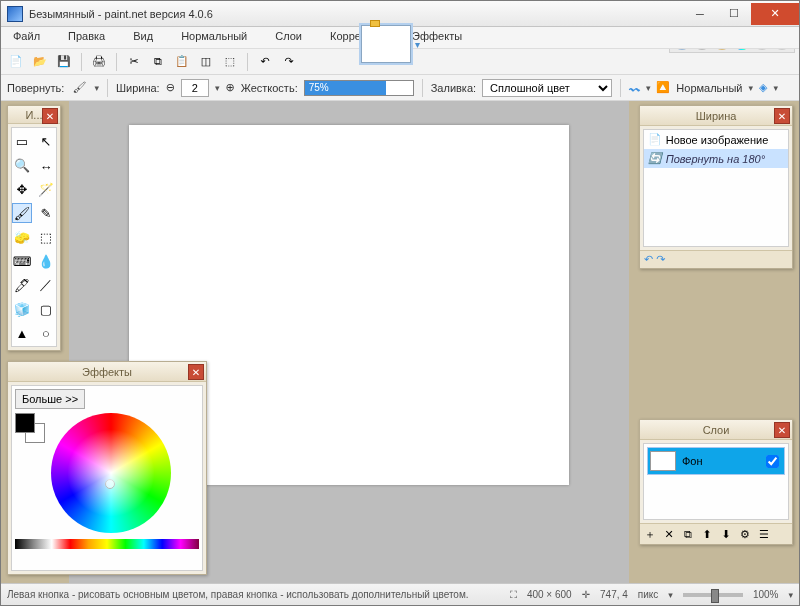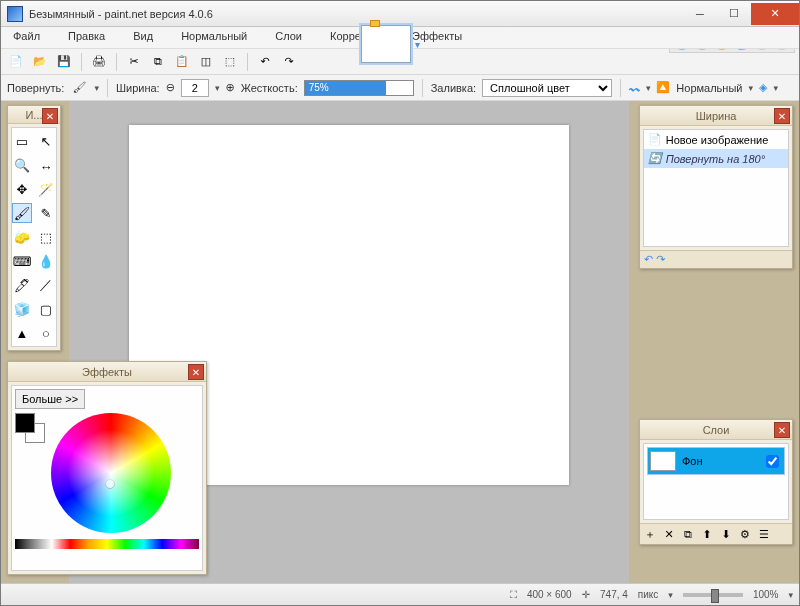--- a/index.html
+++ b/index.html
@@ -488,20 +488,21 @@
         <div class="lb">⬆</div>
         <div class="lb">⬇</div>
         <div class="lb">⚙</div>
         <div class="lb">☰</div>
       </div>
     </div>
 
   </div>
 
   <div class="statusbar">
+    <span>Левая кнопка - рисовать основным цветом, правая кнопка - использовать дополнительный цветом.</span>
     <div class="spacer"></div>
     <span>⛶</span>
     <span>400 × 600</span>
     <span>✛</span>
     <span>747, 4</span>
     <span>пикс</span>
     <span class="small-dd">▾</span>
     <div class="zoom-slider"></div>
     <span>100%</span>
     <span class="small-dd">▾</span>

